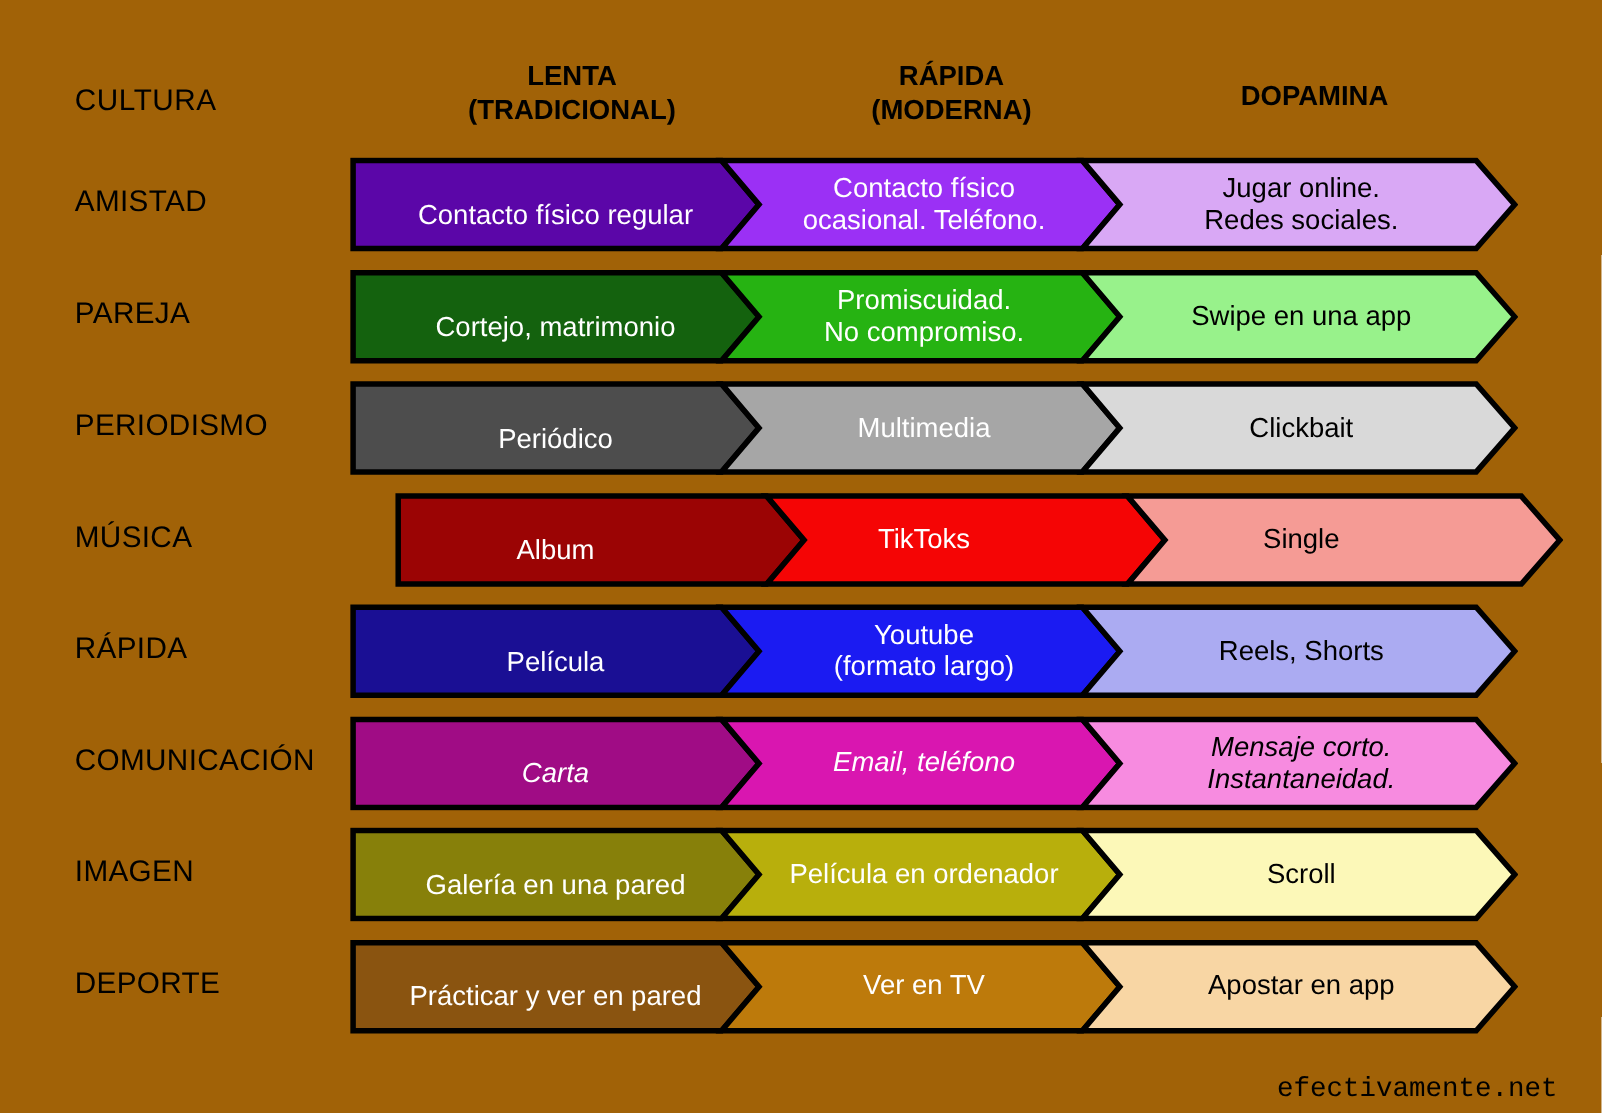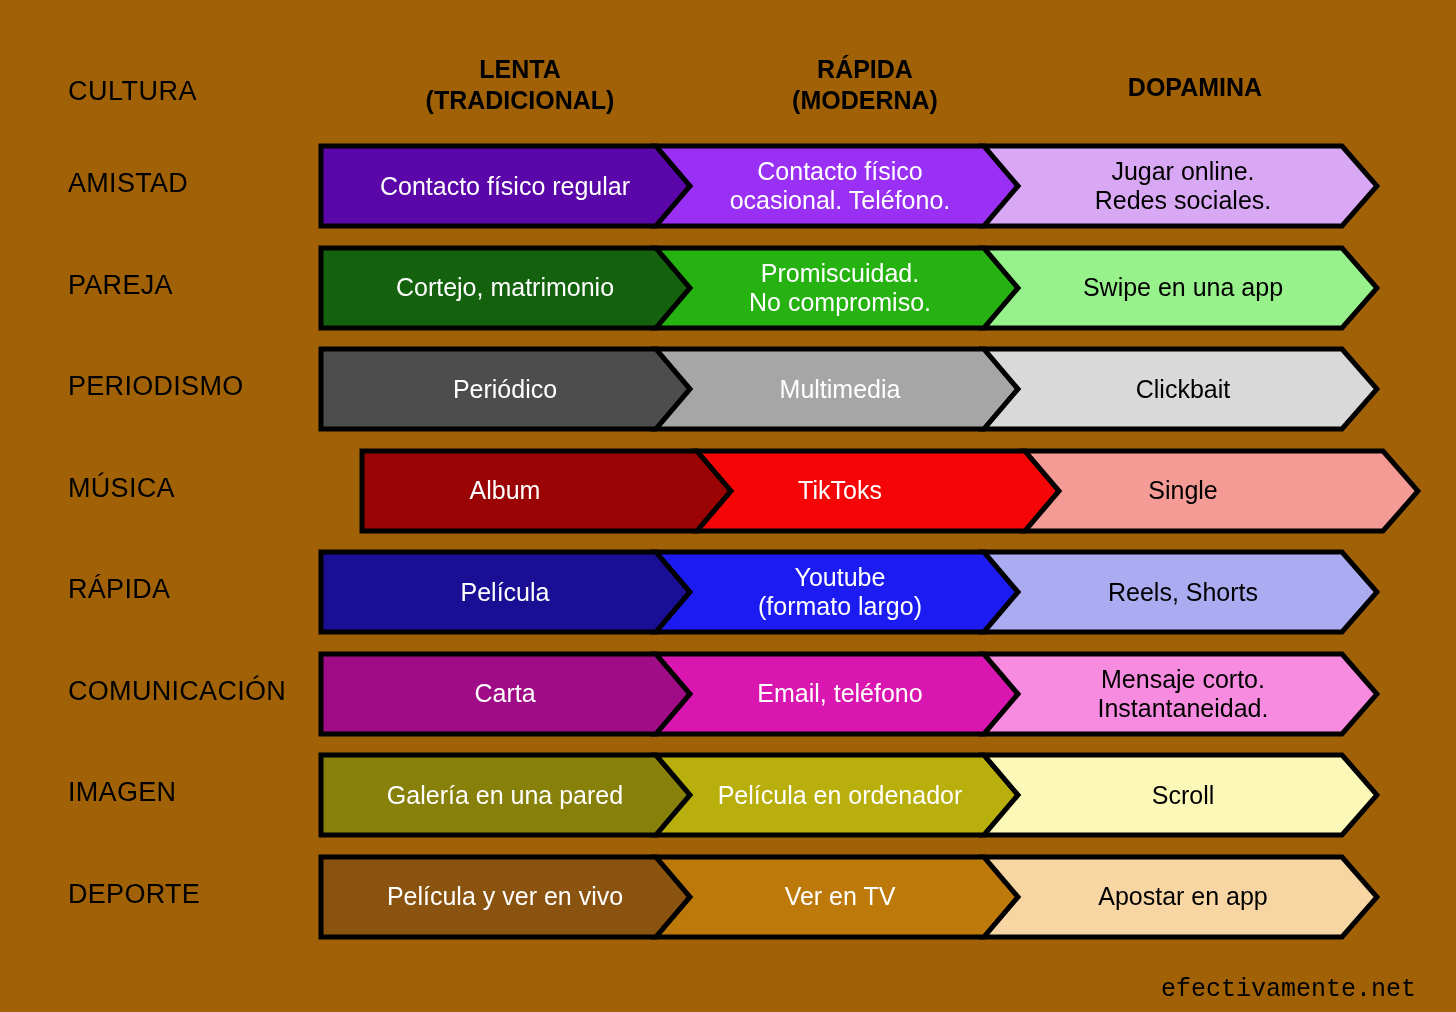--- a/index.html
+++ b/index.html
@@ -66,21 +66,21 @@
     height: 86px;
     display: flex;
     align-items: center;
     justify-content: center;
     text-align: center;
     font-size: 25px;
     line-height: 1.16;
     pointer-events: none;
     padding: 0 6px;
   }
-  .c1 { left: 12px;  width: 350px; }
+  .c1 { left: 12px;  width: 350px; margin-top: 10px; }
   .c2 { left: 372px; width: 300px; }
   .c3 { left: 700px; width: 330px; }
 
   .txt-light { color: #ffffff; }
   .txt-dark  { color: #000000; }
 
   
   .footer {
     position: absolute;
     right: 40px;
@@ -162,21 +162,21 @@
         <svg viewBox="0 0 1062 86">
           <polygon points="3,3 338,3 372,43 338,83 3,83" fill="#1A0F94" stroke="#000000" stroke-width="5" stroke-linejoin="miter"></polygon>
           <polygon points="338,3 666,3 700,43 666,83 338,83 372,43" fill="#1B1BF2" stroke="#000000" stroke-width="5" stroke-linejoin="miter"></polygon>
           <polygon points="666,3 1024,3 1059,43 1024,83 666,83 700,43" fill="#ABABF2" stroke="#000000" stroke-width="5" stroke-linejoin="miter"></polygon>
         </svg>
         <div class="cell-text c1 txt-light">Película</div>
         <div class="cell-text c2 txt-light">Youtube<br>(formato largo)</div>
         <div class="cell-text c3 txt-dark">Reels, Shorts</div>
       </div>
       <div class="row-label" style="top: 675.5px;">COMUNICACIÓN</div>
-      <div class="bar" style="top: 650.5px;">
+      <div class="bar" style="top: 650.5px; font-style: italic;">
         <svg viewBox="0 0 1062 86">
           <polygon points="3,3 338,3 372,43 338,83 3,83" fill="#A00C85" stroke="#000000" stroke-width="5" stroke-linejoin="miter"></polygon>
           <polygon points="338,3 666,3 700,43 666,83 338,83 372,43" fill="#D916B0" stroke="#000000" stroke-width="5" stroke-linejoin="miter"></polygon>
           <polygon points="666,3 1024,3 1059,43 1024,83 666,83 700,43" fill="#F78BE0" stroke="#000000" stroke-width="5" stroke-linejoin="miter"></polygon>
         </svg>
         <div class="cell-text c1 txt-light">Carta</div>
         <div class="cell-text c2 txt-light">Email, teléfono</div>
         <div class="cell-text c3 txt-dark">Mensaje corto.<br>Instantaneidad.</div>
       </div>
       <div class="row-label" style="top: 777px;">IMAGEN</div>
@@ -190,20 +190,20 @@
         <div class="cell-text c2 txt-light">Película en ordenador</div>
         <div class="cell-text c3 txt-dark">Scroll</div>
       </div>
       <div class="row-label" style="top: 878.5px;">DEPORTE</div>
       <div class="bar" style="top: 853.5px;">
         <svg viewBox="0 0 1062 86">
           <polygon points="3,3 338,3 372,43 338,83 3,83" fill="#8A5410" stroke="#000000" stroke-width="5" stroke-linejoin="miter"></polygon>
           <polygon points="338,3 666,3 700,43 666,83 338,83 372,43" fill="#BD7A0B" stroke="#000000" stroke-width="5" stroke-linejoin="miter"></polygon>
           <polygon points="666,3 1024,3 1059,43 1024,83 666,83 700,43" fill="#F8D6A4" stroke="#000000" stroke-width="5" stroke-linejoin="miter"></polygon>
         </svg>
-        <div class="cell-text c1 txt-light">Película y ver en vivo</div>
+        <div class="cell-text c1 txt-light">Prácticar y ver en pared</div>
         <div class="cell-text c2 txt-light">Ver en TV</div>
         <div class="cell-text c3 txt-dark">Apostar en app</div>
       </div>
     </div>
 
   <div class="footer">efectivamente.net</div>
 </div>
 
 </body></html>

